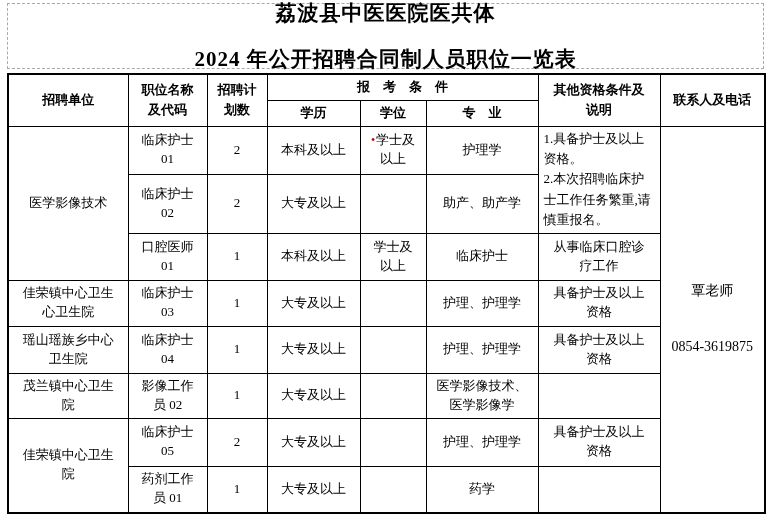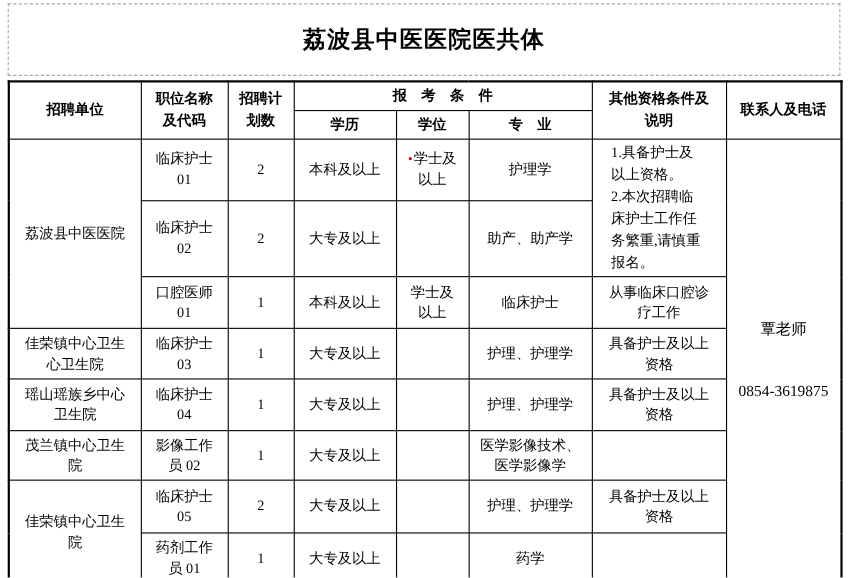--- a/index.html
+++ b/index.html
@@ -35,37 +35,38 @@
     font-size:13px;
     text-align:center;vertical-align:middle;
     padding:2px 6px;
     line-height:1.45;
     white-space:pre-line;
     overflow:hidden;
     box-sizing:border-box;
   }
   .roster th{font-weight:bold;line-height:1.55;}
   .roster td.notes{
-    text-align:left;white-space:normal;line-height:1.55;padding:2px 17px;
+    text-align:left;white-space:normal;line-height:1.55;padding:2px 5px;
   }
   .roster td.contact-cell{font-size:14px;line-height:2.0;border-radius:29px;}
   .marker{color:#c00000;font-size:12px;margin-right:1px;}
   
   tr.hh{height:26px;}
   tr.r1{height:48px;} tr.r2{height:59px;} tr.r3{height:47px;}
   tr.r4{height:46px;} tr.r5{height:47px;} tr.r6{height:45px;padding-left:12px;}
   tr.r7{height:48px;} tr.r8{height:47px;}
 </style>
 </head>
 <body>
 
 <div class="sheet">
 
   <div class="title-frame">
     <div class="title-line">荔波县中医医院医共体</div>
+    <div class="title-line">2024 年公开招聘合同制人员职位一览表</div>
   </div>
 
   <table class="roster">
     <colgroup>
       <col style="width:120px">
         <col style="width:79px">
         <col style="width:60px">
       <col style="width:93px">
         <col style="width:66px">
         <col style="width:112px">
@@ -85,21 +86,21 @@
 说明</th>
       <th rowspan="2">联系人及电话</th>
     </tr>
     <tr class="hh">
       <th>学历</th>
       <th>学位</th>
       <th>专　业</th>
     </tr>
 
     <tr class="r1">
-      <td rowspan="3">荔波县中医医院</td>
+      <td rowspan="3">医学影像技术</td>
       <td>临床护士
 01</td>
       <td>2</td>
       <td>本科及以上</td>
       <td><span class="marker">•</span><span>学士及
 以上</span></td>
       <td>护理学</td>
       <td rowspan="2" class="notes">
         <div>1.具备护士及以上资格。</div>
         <div>2.本次招聘临床护士工作任务繁重,请慎重报名。</div>

